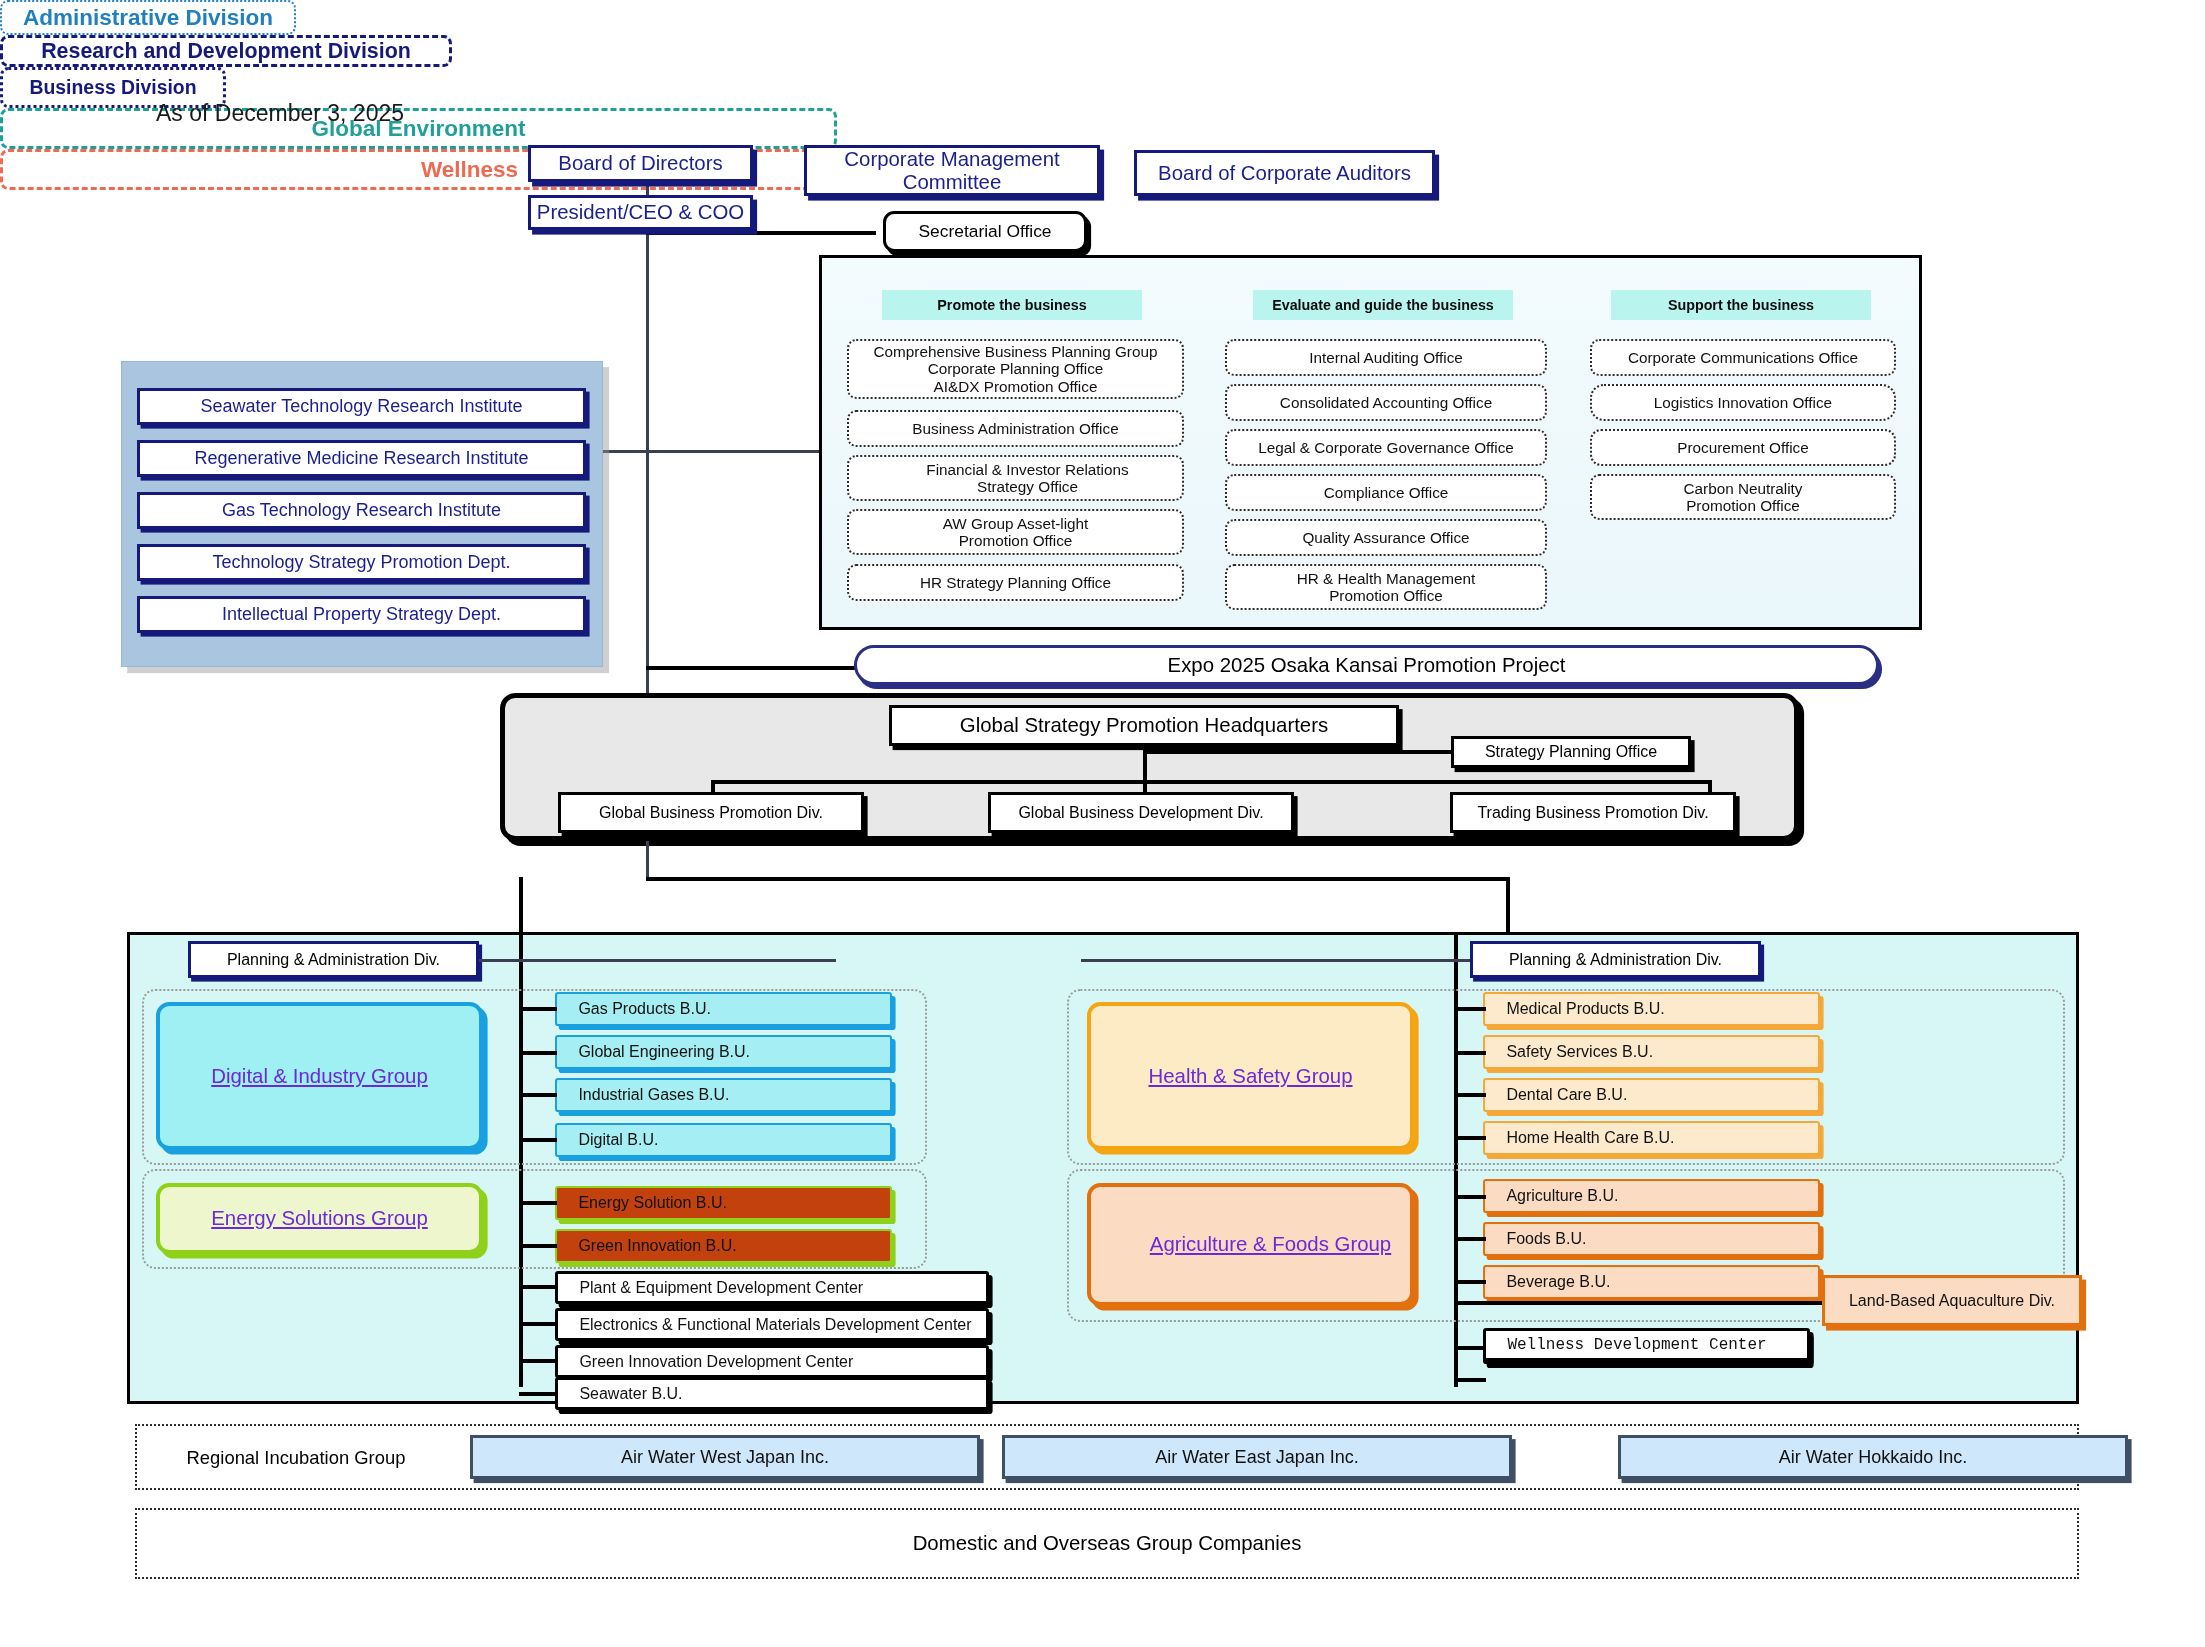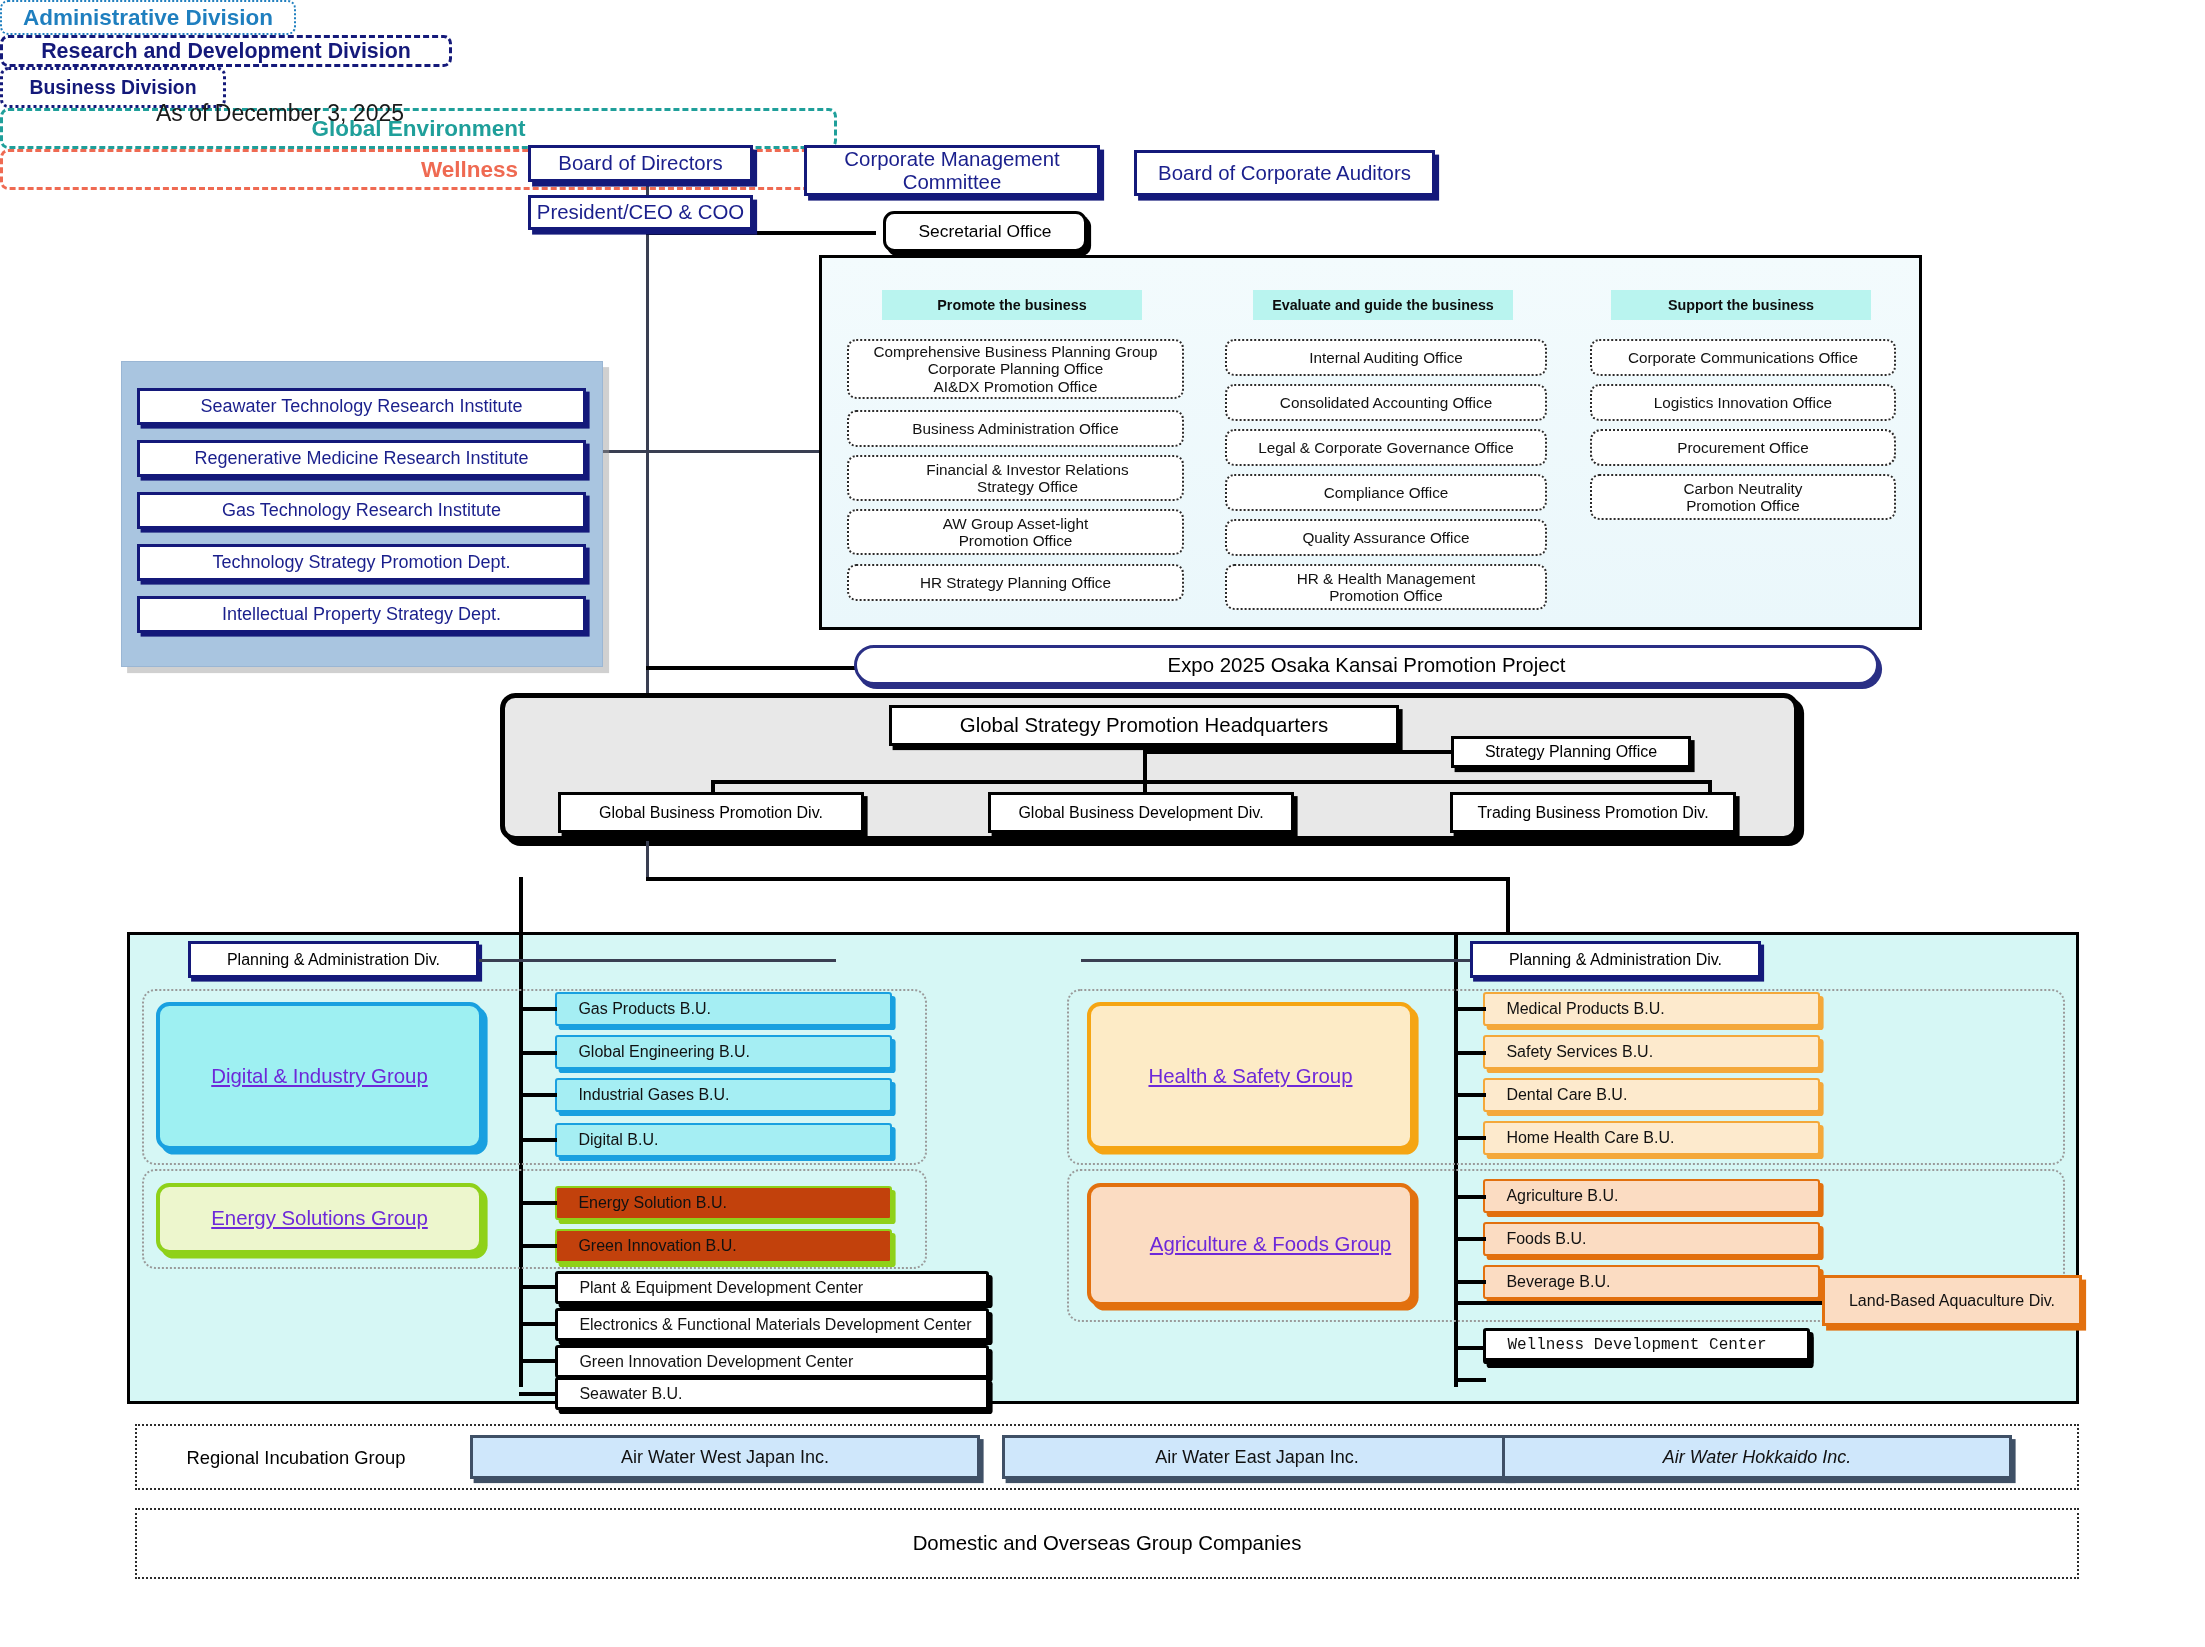--- a/index.html
+++ b/index.html
@@ -281,21 +281,21 @@
     <span class="lbl-center">HR &amp; Health Management
 Promotion Office</span>
   </div>
 
   <div class="bx chip" style="left:1611px; top:290px; width:260px; height:30px;">
     <span class="lbl-center">Support the business</span>
   </div>
   <div class="bx pill" style="left:1590px; top:339px; width:306px; height:37px;">
     <span class="lbl-center">Corporate Communications Office</span>
   </div>
-  <div class="bx pill" style="left:1590px; top:384px; width:306px; height:37px;">
+  <div class="bx pill" style="left:1590px; top:384px; width:306px; height:37px;border-radius:14px;">
     <span class="lbl-center">Logistics Innovation Office</span>
   </div>
   <div class="bx pill" style="left:1590px; top:429px; width:306px; height:37px;border-radius:11px;">
     <span class="lbl-center">Procurement Office</span>
   </div>
   <div class="bx pill" style="left:1590px; top:474px; width:306px; height:46px; white-space:pre-line;">
     <span class="lbl-center">Carbon Neutrality
 Promotion Office</span>
   </div>
 
@@ -495,21 +495,21 @@
   <div class="band" style="left:135px; top:1424px; width:1944px; height:66px;"></div>
   <div class="bx" style="left:153px; top:1441px; width:286px; height:34px; font-size:18.4px; background:transparent;">
     <span class="lbl-center">Regional Incubation Group</span>
   </div>
   <div class="co-box" style="left:1002px; top:1435px; width:510px; height:44px;">
     <span>Air Water East Japan Inc.</span>
   </div>
   <div class="co-box" style="left:470px; top:1435px; width:510px; height:44px;">
     <span>Air Water West Japan Inc.</span>
   </div>
-  <div class="co-box" style="left:1502px; top:1435px; width:510px; height:44px;font-style:italic;">
+  <div class="co-box" style="left:1618px; top:1435px; width:510px; height:44px;">
     <span>Air Water Hokkaido Inc.</span>
   </div>
 
   <div class="band" style="left:135px; top:1508px; width:1944px; height:71px; font-size:20.4px;">
     <span>Domestic and Overseas Group Companies</span>
   </div>
 
 </div>
 
 

